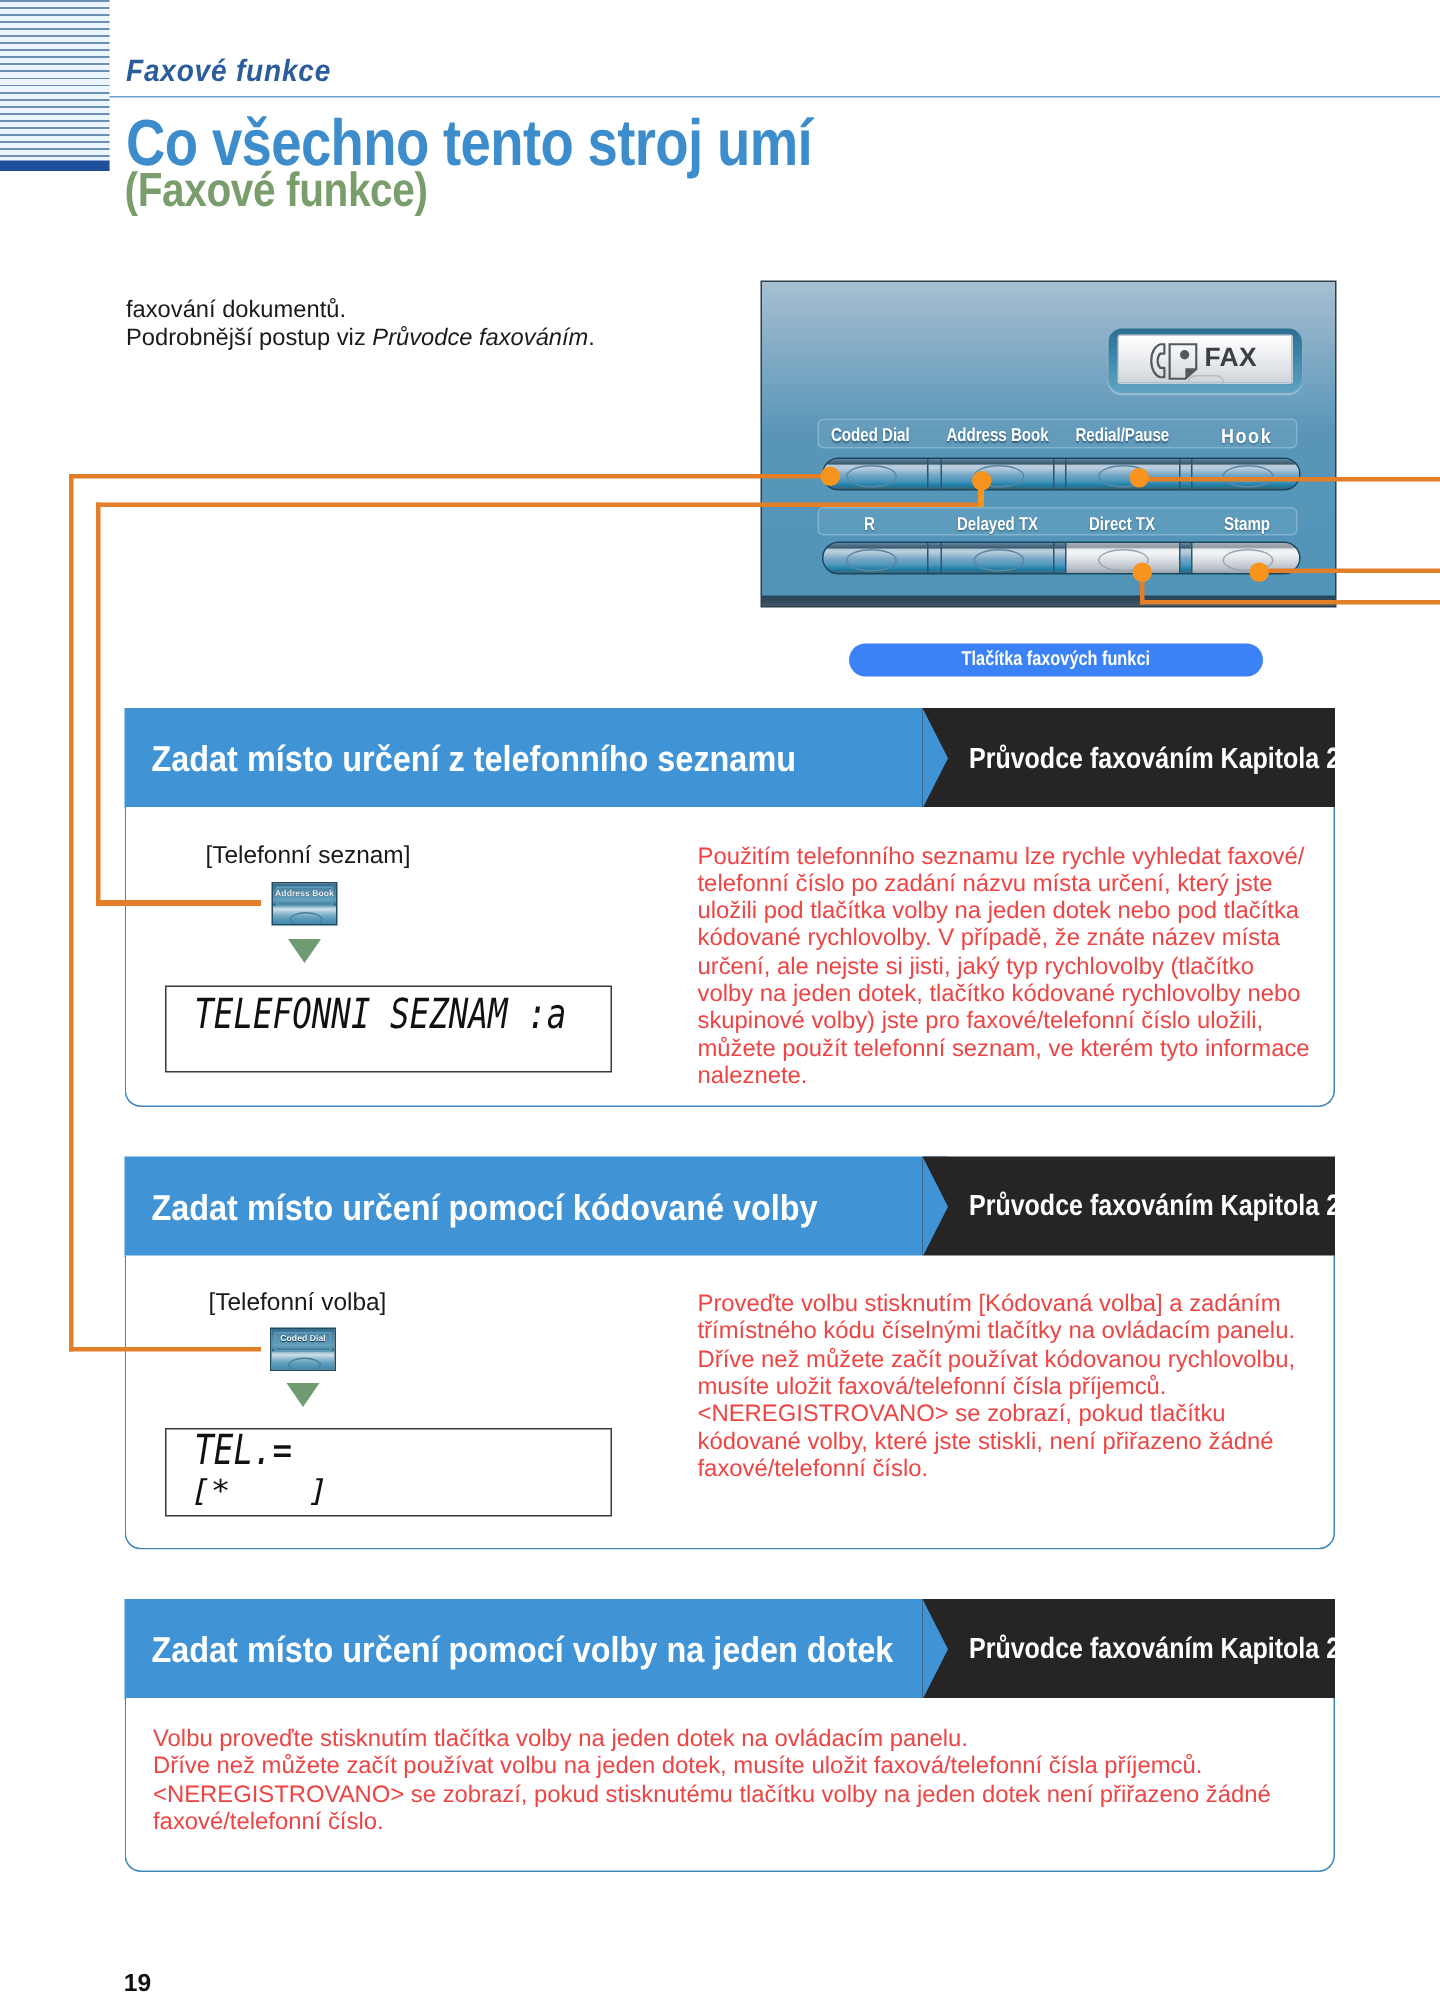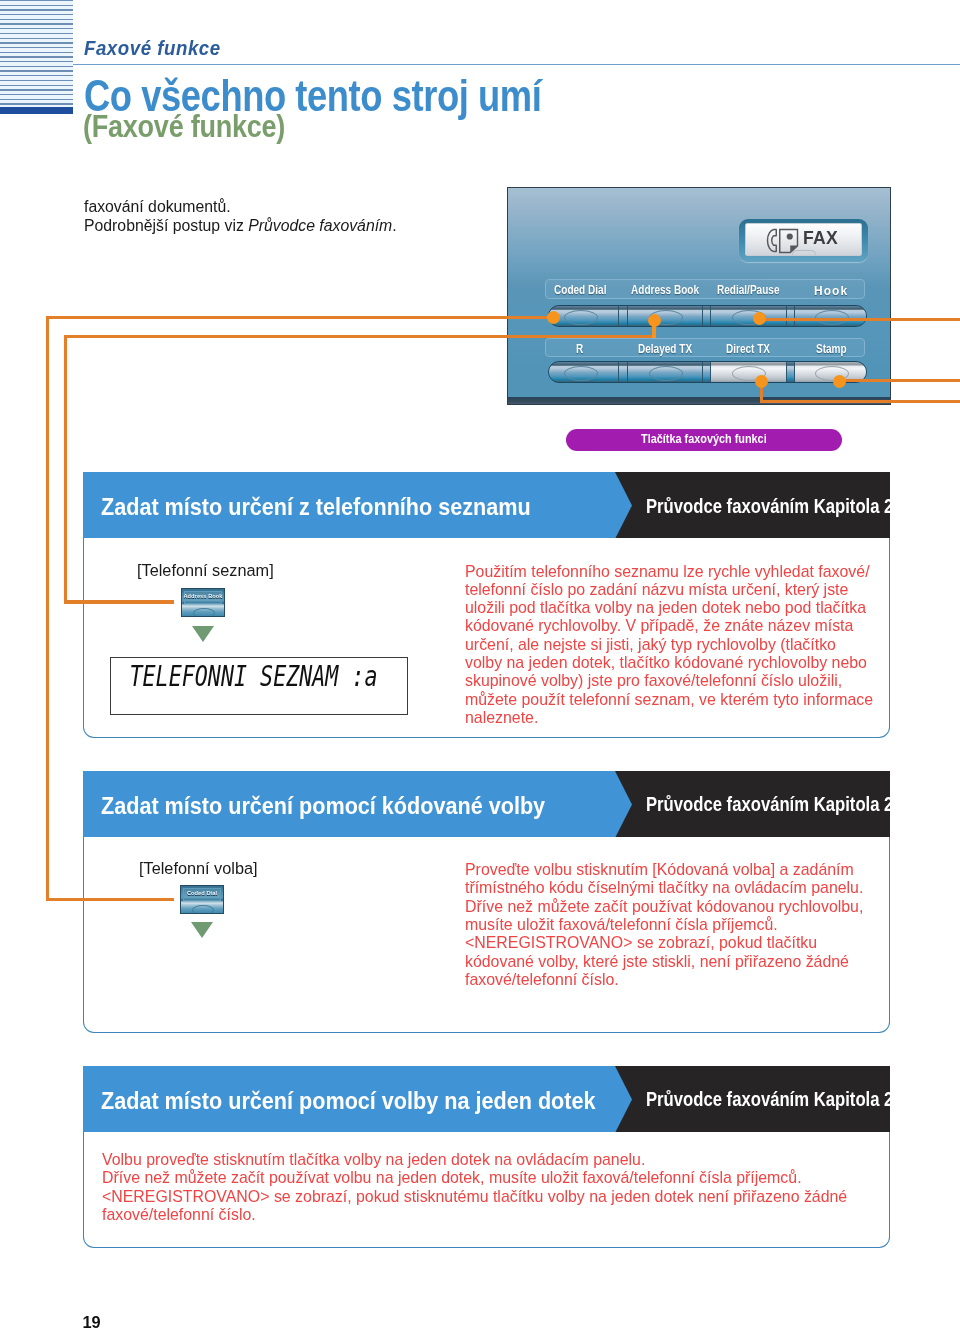--- a/index.html
+++ b/index.html
@@ -58,21 +58,21 @@
         background:linear-gradient(to bottom,#5e83a0 0%,#3f5a6c 16%,#b9cfe0 22%,#b6cadb 32%,#7aa8c6 52%,#4e97bd 72%,#1d7fa8 88%,#3d6274 100%);
         overflow:hidden;}
   .btnrow .key{position:absolute;top:0;bottom:0;
         background:linear-gradient(to bottom,#5e83a0 0%,#3f5a6c 16%,#b9cfe0 22%,#b6cadb 32%,#7aa8c6 52%,#4e97bd 72%,#1d7fa8 88%,#3d6274 100%);}
   .btnrow .key.light{background:linear-gradient(to bottom,#aab1b8 0%,#8f979f 14%,#e9ecef 21%,#f3f5f7 33%,#dfe3e8 52%,#c9cfd5 72%,#b4bcc3 88%,#93a0aa 100%);}
   .btnrow .sep{position:absolute;top:0;bottom:0;width:1px;background:#2b566e;}
   .btnrow .oval{position:absolute;top:4px;height:13px;border-radius:50%;border:1px solid #5b86a0;}
 
   
   .greencap{position:absolute;left:565.5px;top:428.9px;width:276.5px;height:22.6px;border-radius:11.3px;
-        background:#a21caf;color:#fff;font-size:13.3px;font-weight:bold;text-align:center;line-height:20.4px;}
+        background:#3b82f6;color:#fff;font-size:13.3px;font-weight:bold;text-align:center;line-height:20.4px;}
   .greencap span{display:inline-block;transform:scaleX(.817);}
 
   
   .sec{position:absolute;left:83px;width:807px;}
   .sechdr{position:absolute;left:0;top:0;width:920px;height:67px;}
   .sechdr .blue{position:absolute;left:0;top:0;width:549px;height:67px;background:#4093d4;}
   .sechdr .arrow{position:absolute;left:532px;top:0;width:17px;height:67px;}
   .sechdr .black{position:absolute;left:532px;top:0;width:275px;height:67px;background:#262425;}
   .sechdr .t1{position:absolute;left:18px;top:21px;font-size:24px;font-weight:bold;color:#fff;
         white-space:nowrap;transform:scaleX(.9);transform-origin:0 0;}
@@ -251,20 +251,24 @@
       <div class="t2">Průvodce faxováním Kapitola 2</div>
     </div>
     <div class="secbox" style="height:196px">
       <div class="caplabel" style="left:55px;top:22px">[Telefonní volba]</div>
       <div class="minibtn" style="left:96px;top:48.1px">
         <div class="lbox"></div>
           <div class="cap">Coded Dial</div>
         <div class="ov"></div>
       </div>
       <div class="arrowdown" style="left:106.7px;top:85.1px"></div>
+      <div class="lcd" style="left:26px;top:115.1px;width:298px;height:59px">
+        <div class="txt" style="left:18.5px;top:-1px;font-size:21.7px">TEL.=</div>
+        <div class="txt brk" style="left:16.4px;top:30.5px;font-size:21.7px">[*    ]</div>
+      </div>
       <div class="body-txt" style="left:381px;top:24.5px;width:440px">Proveďte volbu stisknutím [Kódovaná volba] a zadáním
 třímístného kódu číselnými tlačítky na ovládacím panelu.
 Dříve než můžete začít používat kódovanou rychlovolbu,
 musíte uložit faxová/telefonní čísla příjemců.
 &lt;NEREGISTROVANO&gt; se zobrazí, pokud tlačítku
 kódované volby, které jste stiskli, není přiřazeno žádné
 faxové/telefonní číslo.</div>
     </div>
   </div>
 

